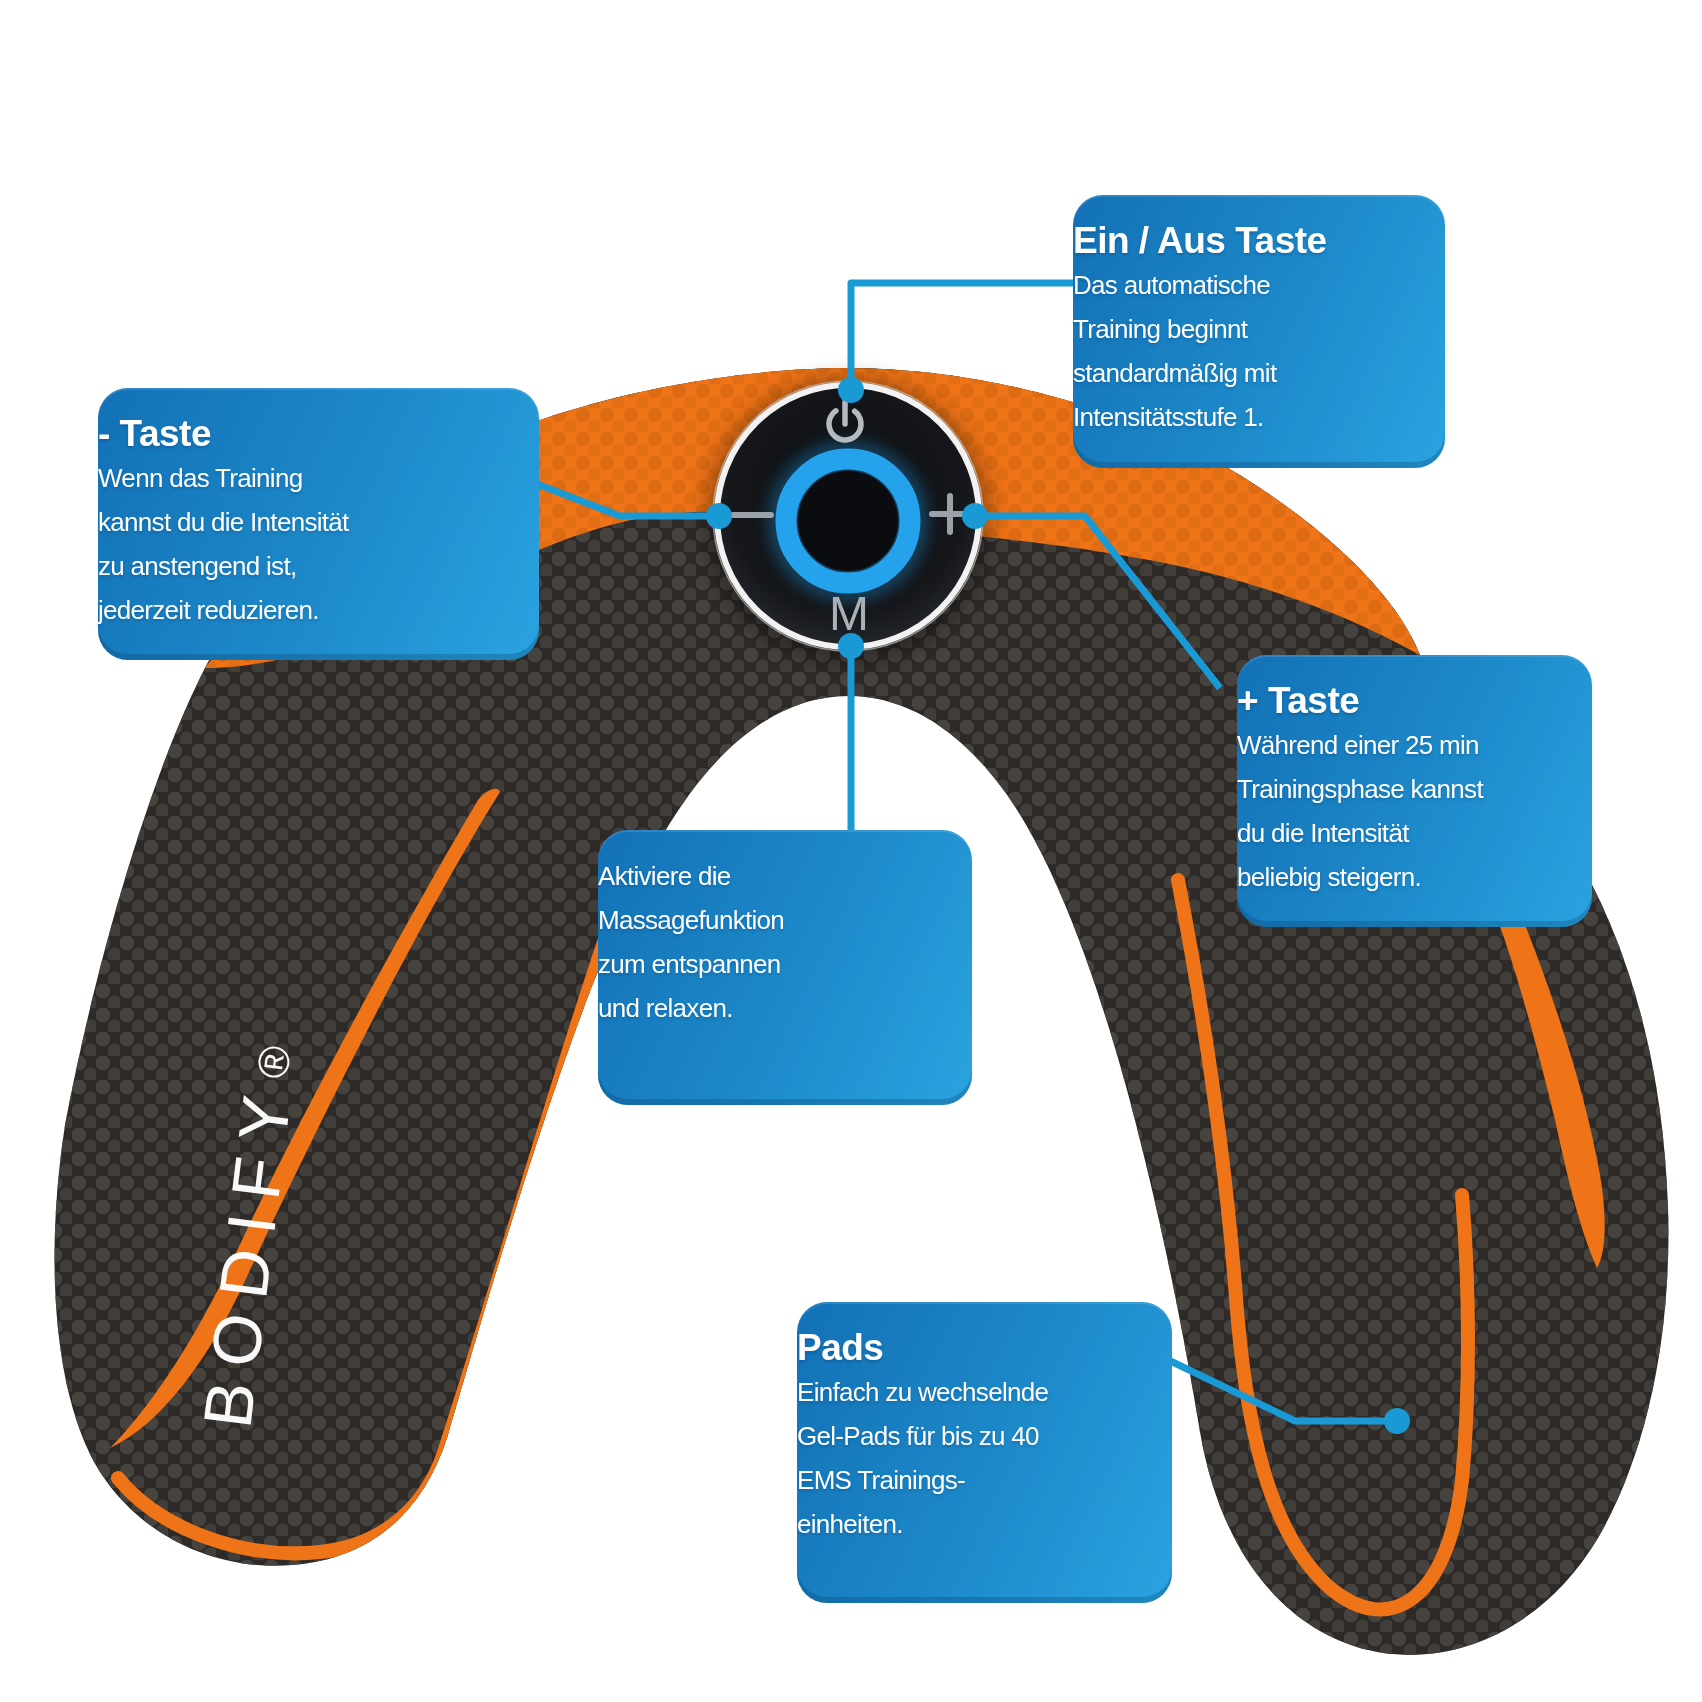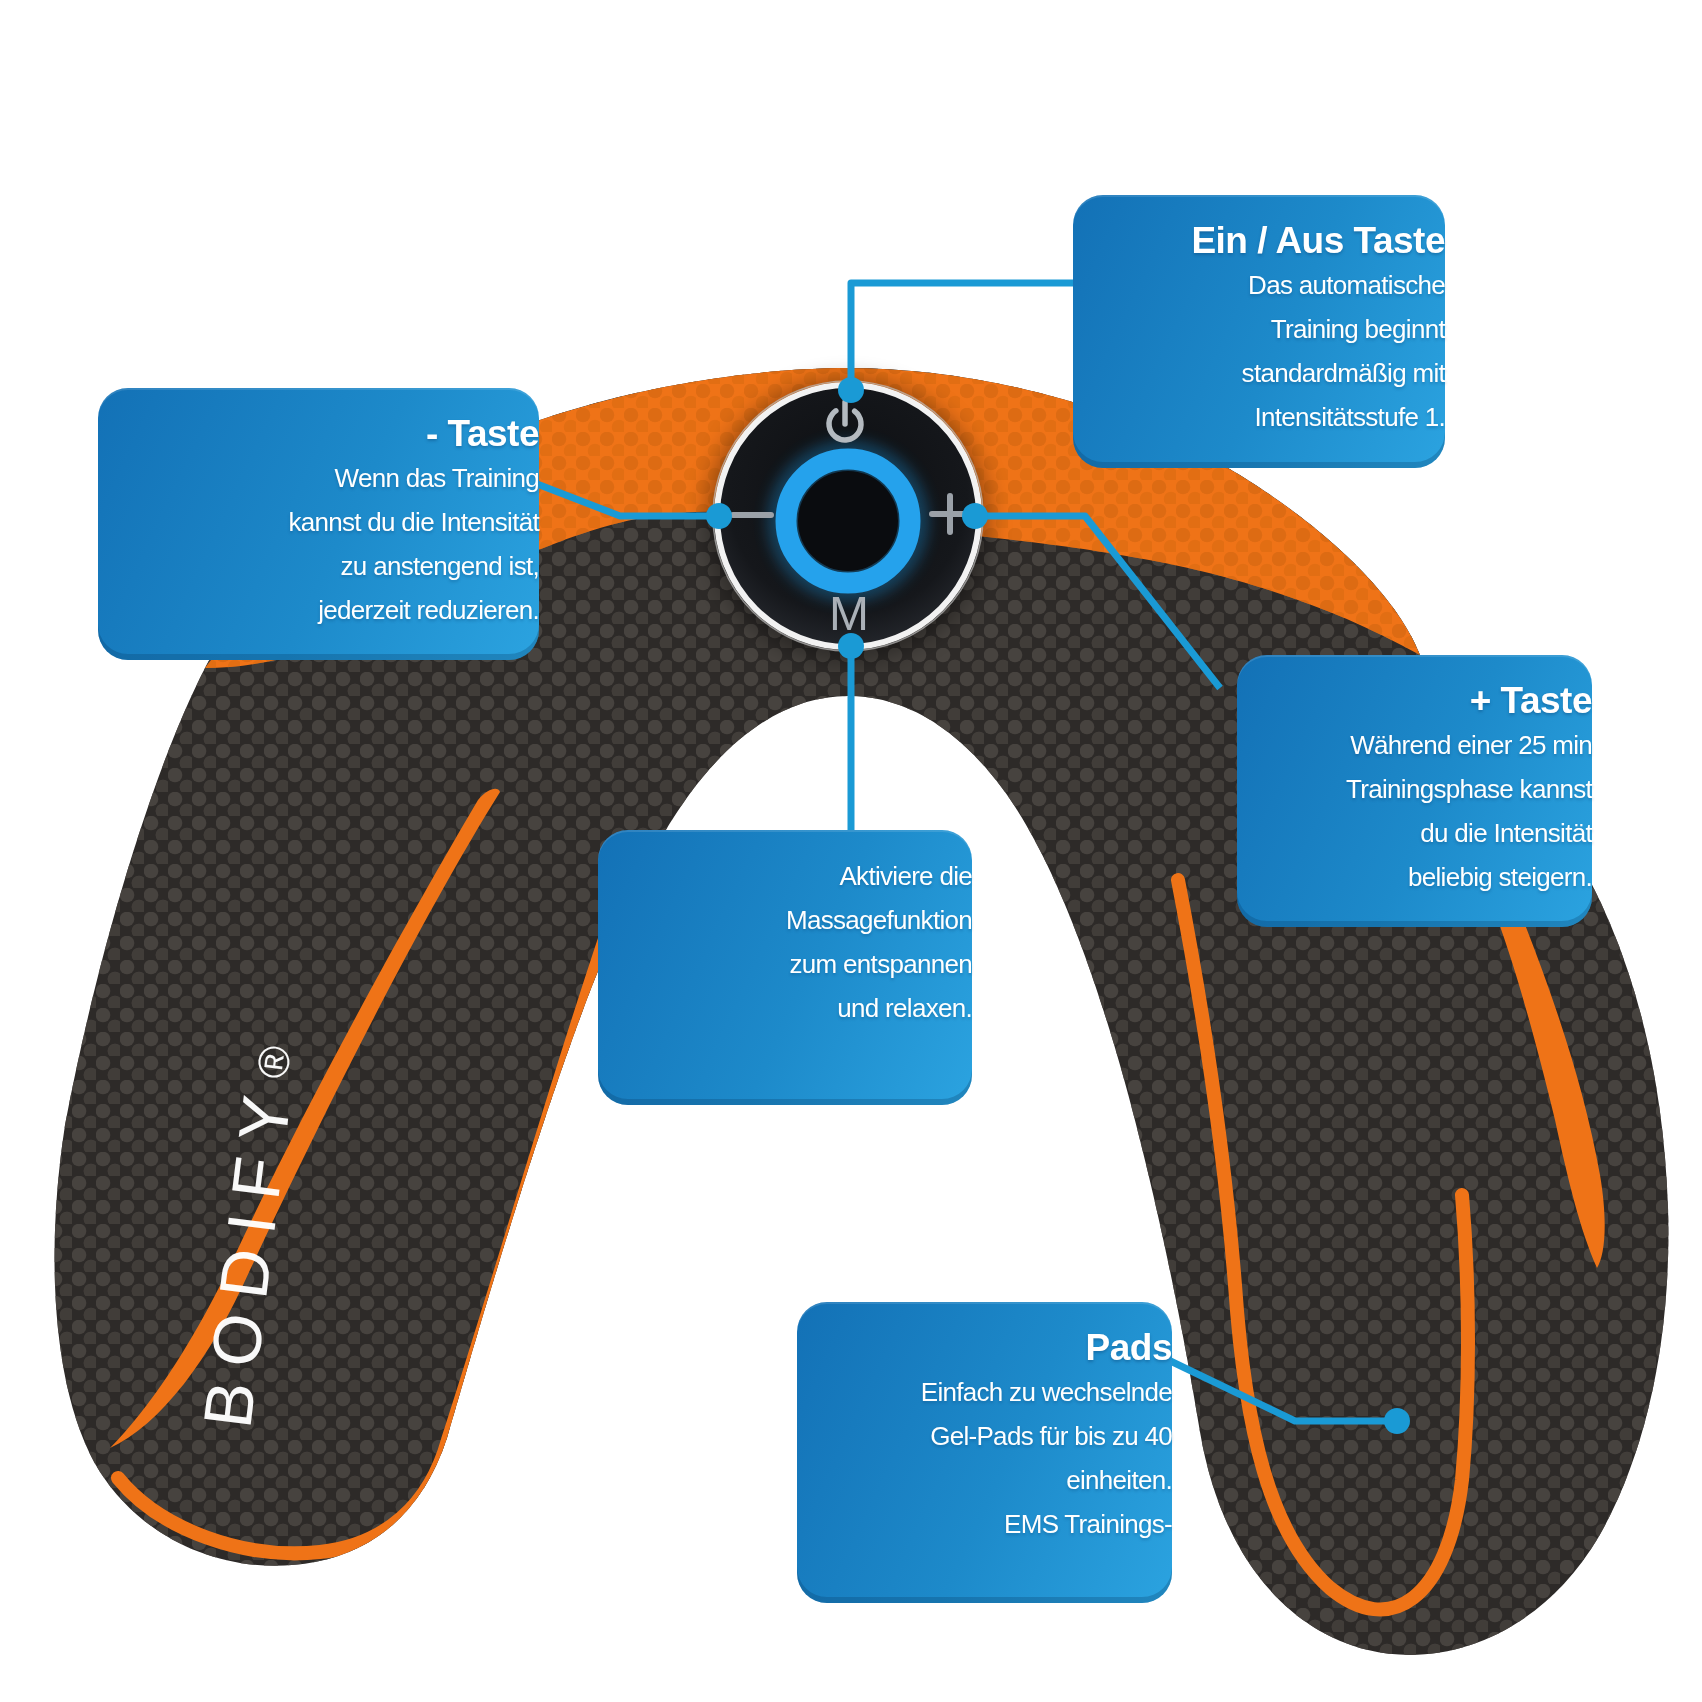--- a/index.html
+++ b/index.html
@@ -2,21 +2,21 @@
 <html><head>
 <meta charset="utf-8">
 <style>
   html,body{margin:0;padding:0;background:#ffffff;}
   #canvas{
     position:relative;width:1702px;height:1702px;background:#ffffff;overflow:hidden;
     font-family:"Liberation Sans", sans-serif;
   }
   #artwork{position:absolute;left:0;top:0;width:1702px;height:1702px;}
   .callout{
-    position:absolute;border-radius:30px;color:#ffffff;text-align:right;
+    position:absolute;border-radius:30px;color:#ffffff;text-align:left;
     background:linear-gradient(115deg,#1371b6 0%,#1d8aca 55%,#2ba3e0 100%);
     box-shadow:inset 0 -6px 0 rgba(6,60,105,.28), inset 0 2px 0 rgba(255,255,255,.12);
     padding-top:24px;box-sizing:border-box;
   }
   .c-title{
     font-size:37px;font-weight:bold;line-height:44px;letter-spacing:-0.5px;
     white-space:nowrap;text-shadow:0 2px 3px rgba(8,60,110,.35);
   }
   .c-line{
     font-size:26px;line-height:44px;letter-spacing:-0.7px;white-space:nowrap;
@@ -224,17 +224,17 @@
     <div class="c-line">Aktiviere die</div>
     <div class="c-line">Massagefunktion</div>
     <div class="c-line">zum entspannen</div>
     <div class="c-line">und relaxen.</div>
   </div>
 
   <div class="callout" style="left:797px;top:1302px;width:375px;height:301px">
     <div class="c-title">Pads</div>
     <div class="c-line">Einfach zu wechselnde</div>
     <div class="c-line">Gel-Pads für bis zu 40</div>
+    <div class="c-line">EMS Trainings-</div>
     <div class="c-line">einheiten.</div>
-    <div class="c-line">EMS Trainings-</div>
   </div>
 
 </div>
 
 </body></html>

